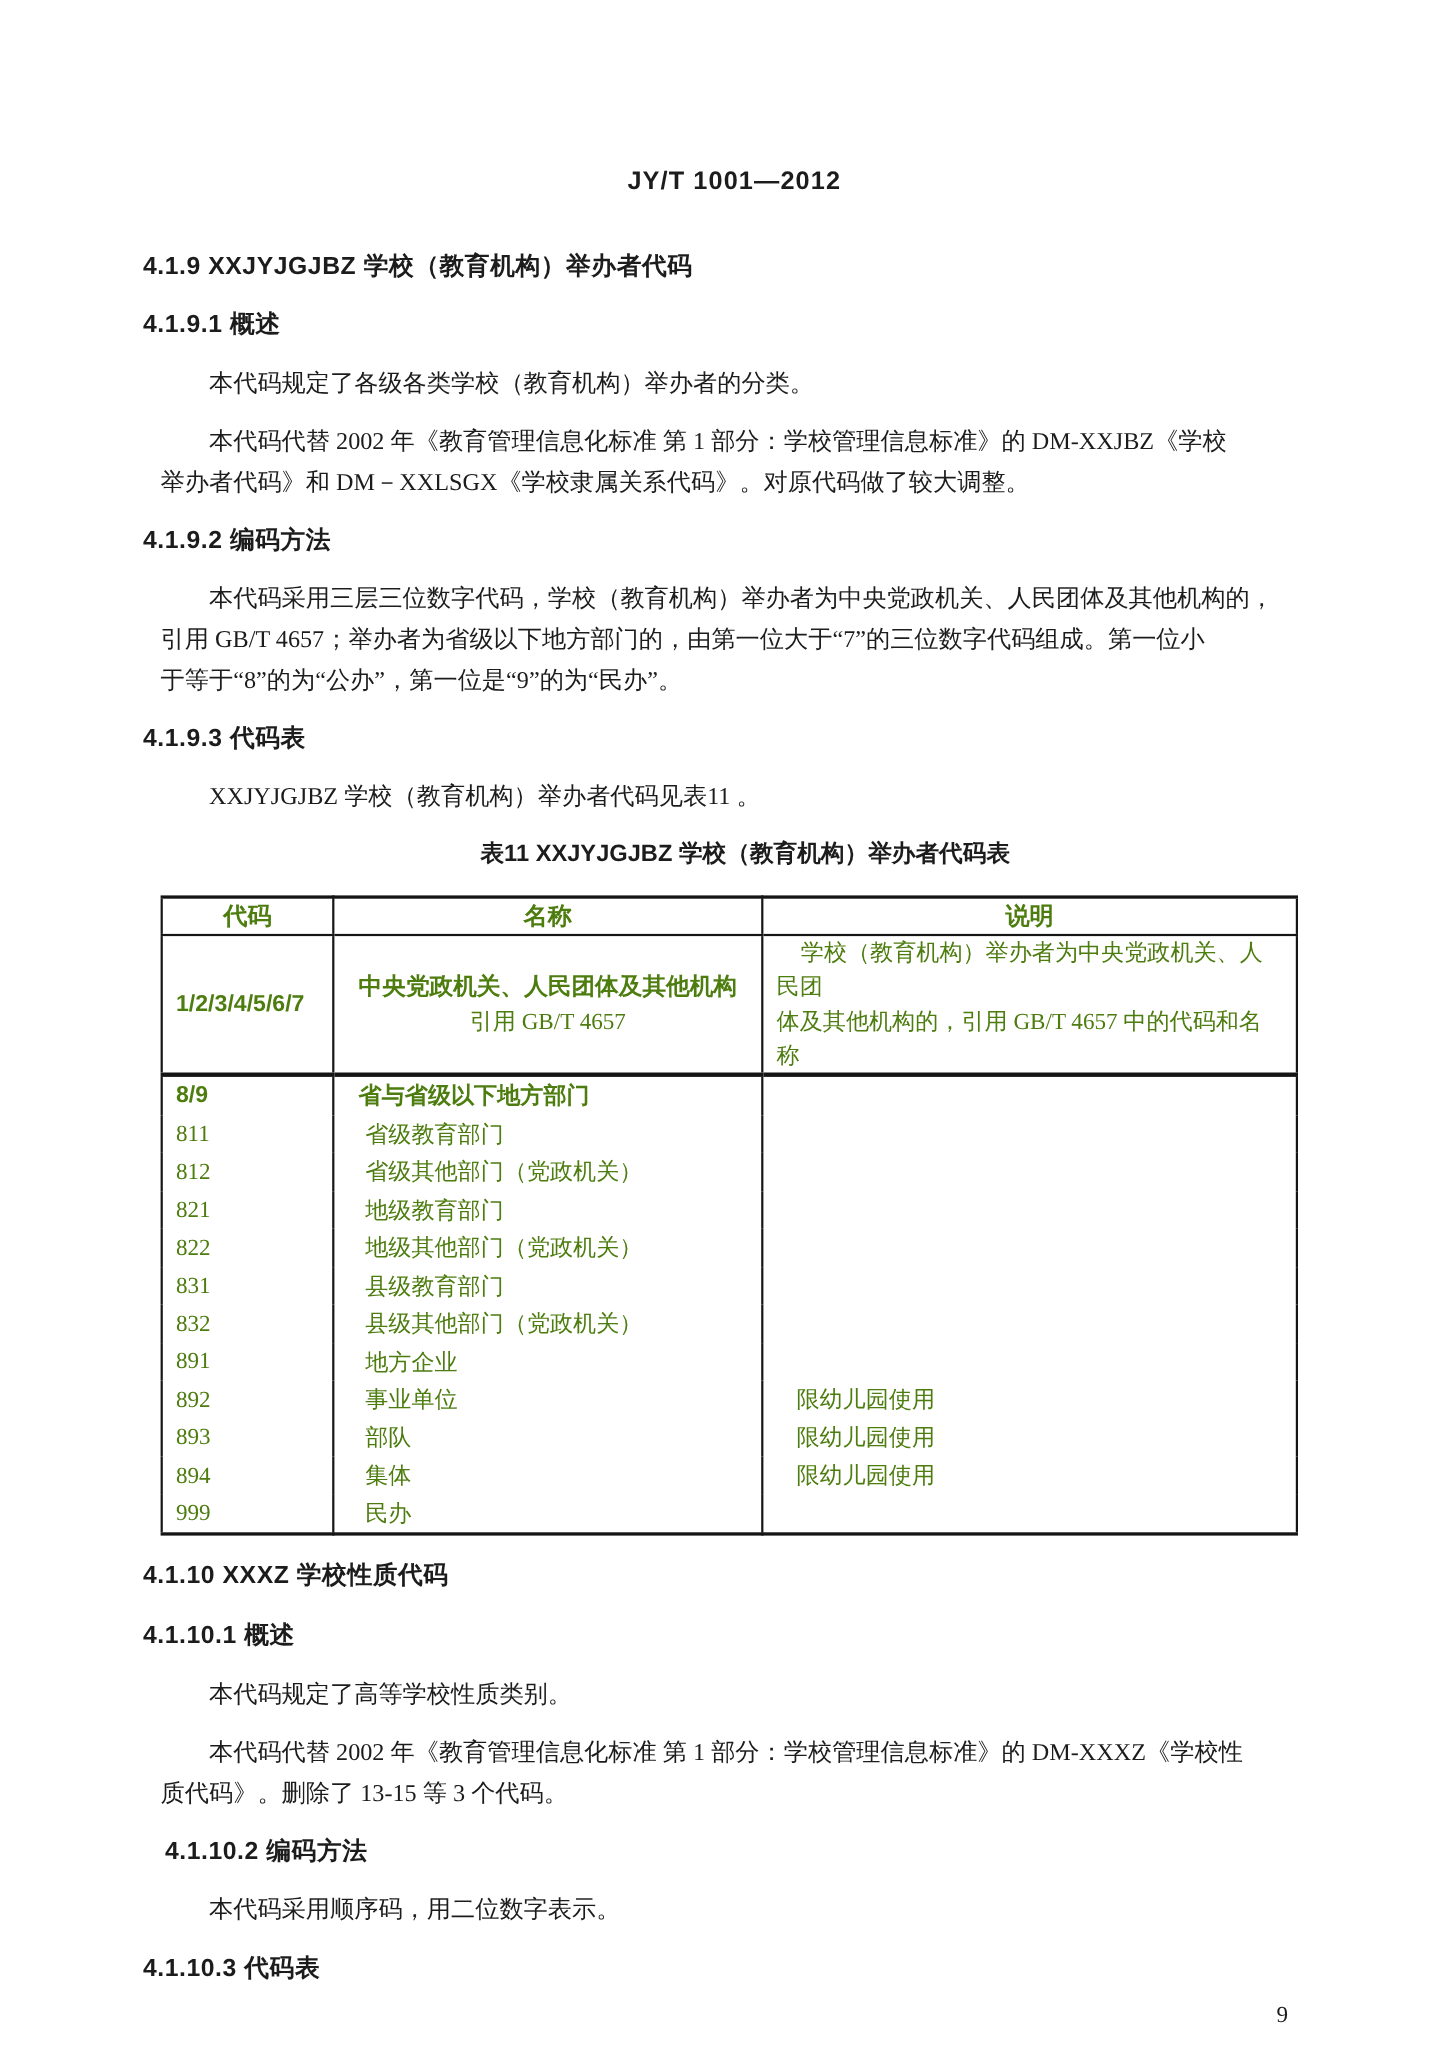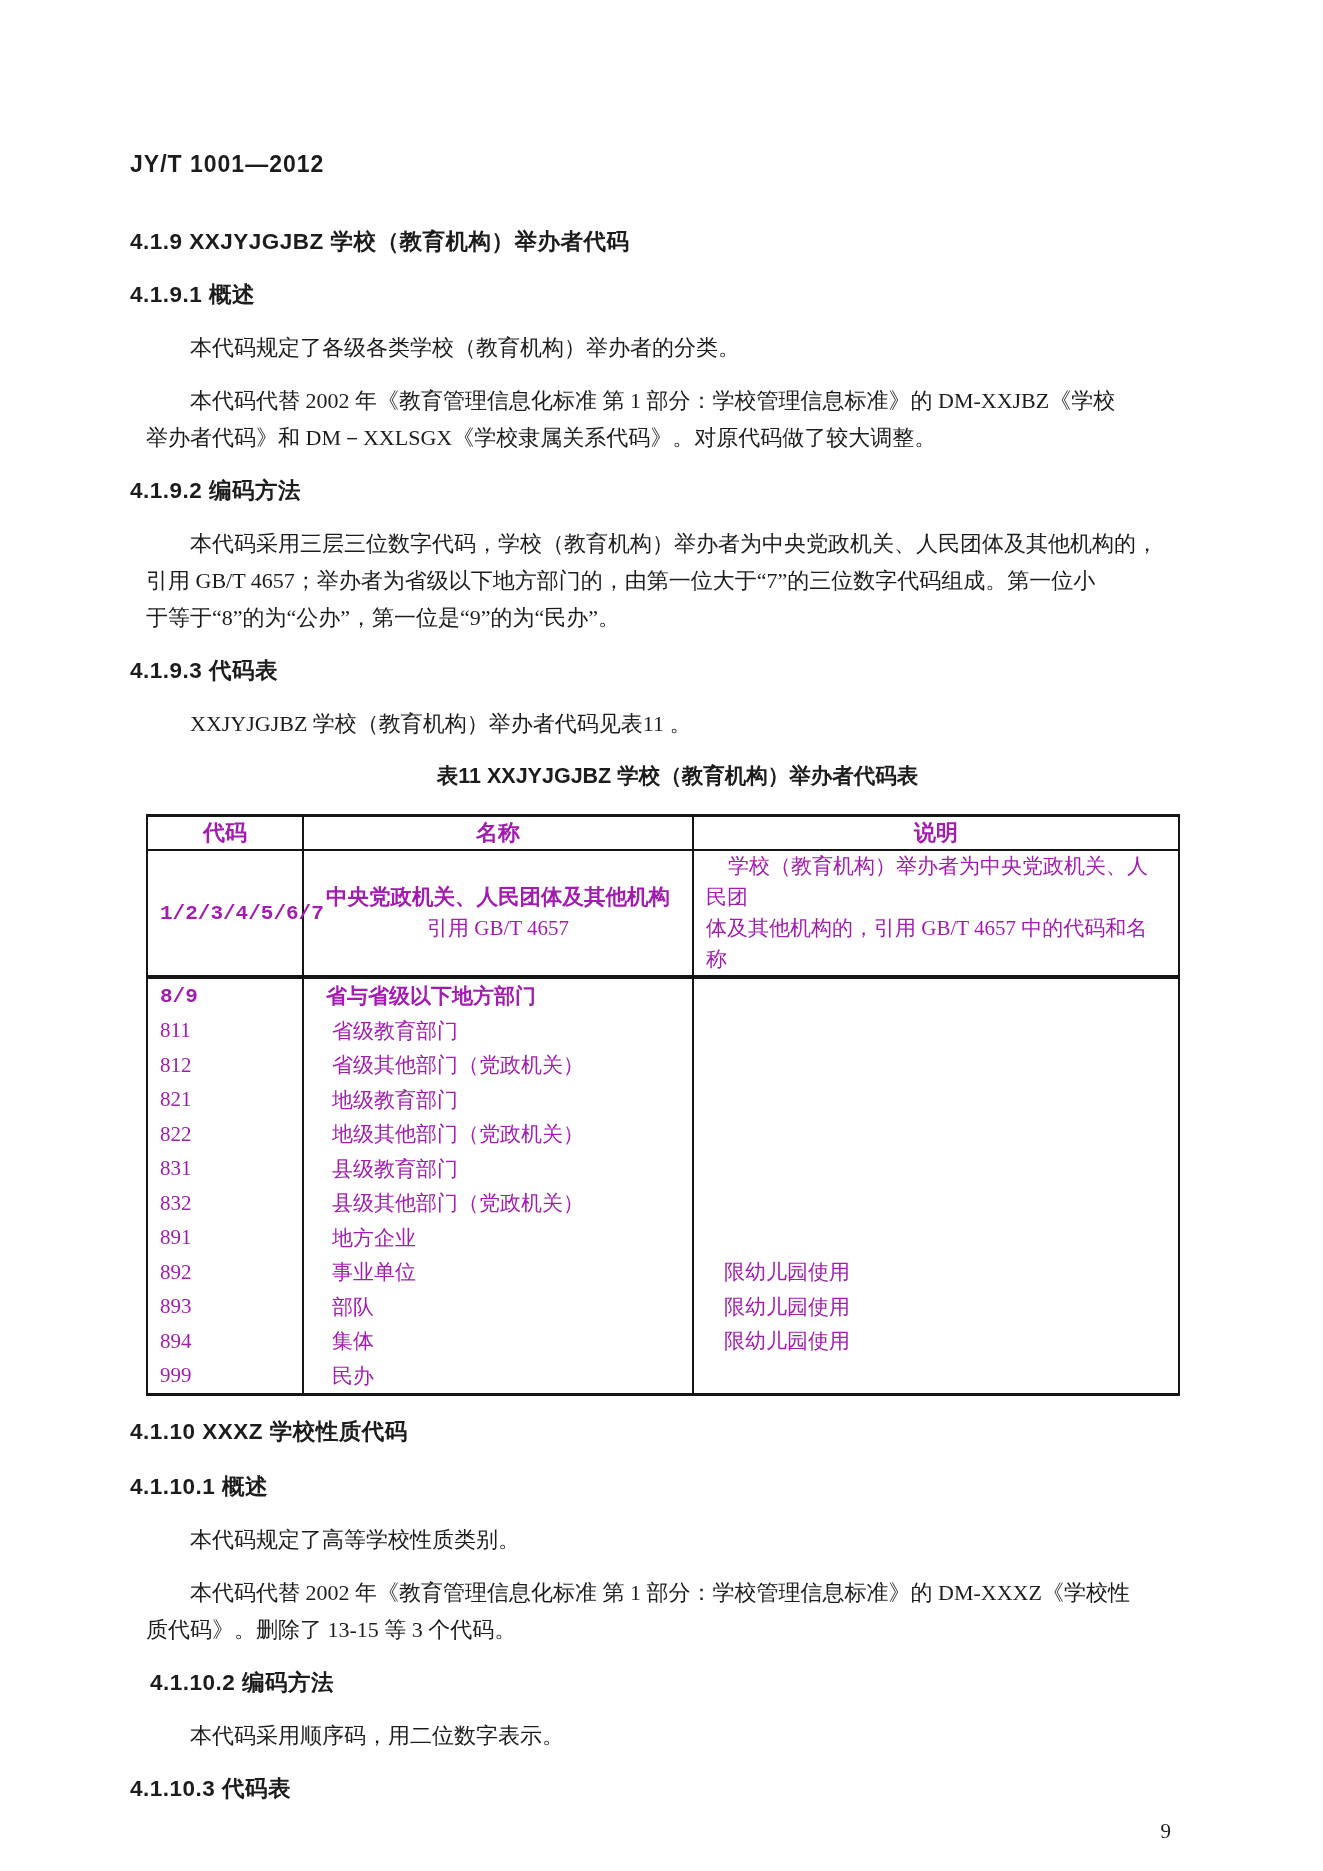--- a/index.html
+++ b/index.html
@@ -8,21 +8,21 @@
     width:1323px; height:1871px;
     margin:0 auto;
     background:#ffffff;
     color:#1c1c1c;
     overflow:hidden;
     font-family:"Liberation Serif", serif;
   }
   .content { padding:146px 118px 0 130px; }
 
   .doc-header {
-    text-align:left;
+    text-align:center;
     font-family:"Liberation Sans", sans-serif;
     font-weight:bold;
     font-size:23px;
     line-height:37px;
     letter-spacing:1px;
   }
 
   .sec-title {
     margin:0;
     font-family:"Liberation Sans", sans-serif;
@@ -48,40 +48,40 @@
     line-height:37px;
   }
 
   .code-table {
     border-collapse:collapse;
     table-layout:fixed;
     width:1032px;
     margin-left:16px;
     margin-top:19px;
     font-size:21px;
-    color:#a21caf;
+    color:#4d7c0f;
   }
   .code-table { border:2px solid #151515; border-top-width:3px; border-bottom-width:3px; }
   .code-table td { border-left:2px solid #151515; vertical-align:middle; padding:0; }
   .code-table td:first-child { border-left:none; }
   .col-code{width:156px;} .col-name{width:390px;} .col-desc{width:486px;}
 
   tr.t-head td {
     height:32px;
     border-bottom:2px solid #151515;
     text-align:center;
     font-family:"Liberation Sans", sans-serif;
     font-weight:bold;
     font-size:22px;
   }
   tr.t-g1 td { height:64px; border-bottom:4px solid #151515; }
   tr.t-g2 td, tr.t-r td { height:34.5px; }
 
   td.code-cell { padding-left:12px; }
-  .bold-sans { font-family:Liberation Mono, monospace; font-weight:bold; font-size:21px;margin-top:32px; }
+  .bold-sans { font-family:Liberation Sans, sans-serif; font-weight:bold; font-size:21px;margin-top:32px; }
   tr.t-g1 td.name-cell { text-align:center; }
   .g1-name { font-family:"Liberation Sans", sans-serif; font-weight:bold; font-size:21.5px; line-height:31px; }
   .g1-note { font-family:"Liberation Serif", serif; font-weight:normal; font-size:21px; line-height:31px; }
   td.desc-cell { padding-left:30px; }
   tr.t-g1 td.desc-cell { padding:0 16px 0 12px; }
   .g1-desc-line { line-height:31px; font-size:21px; }
   .g1-desc-first { text-indent:22px; }
   td.name-cell.parent { padding-left:22px; }
   td.name-cell.child { padding-left:28px; }
 

